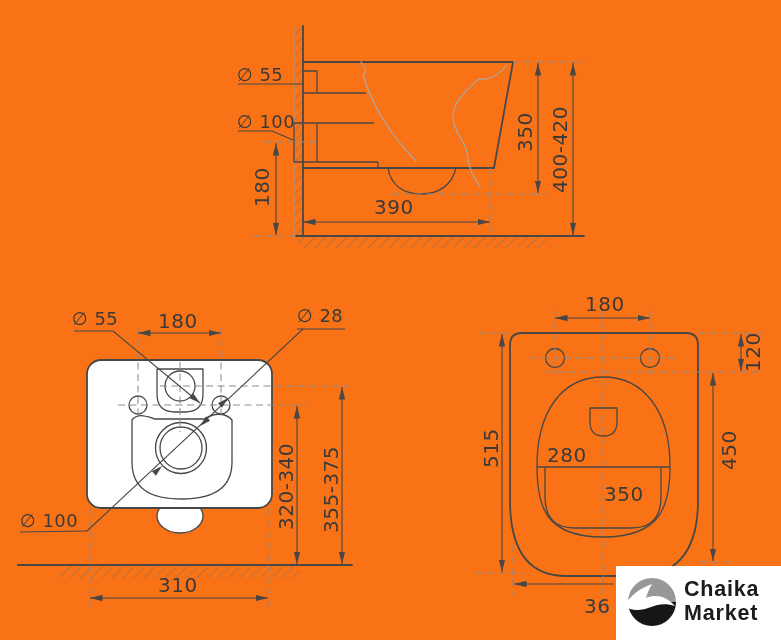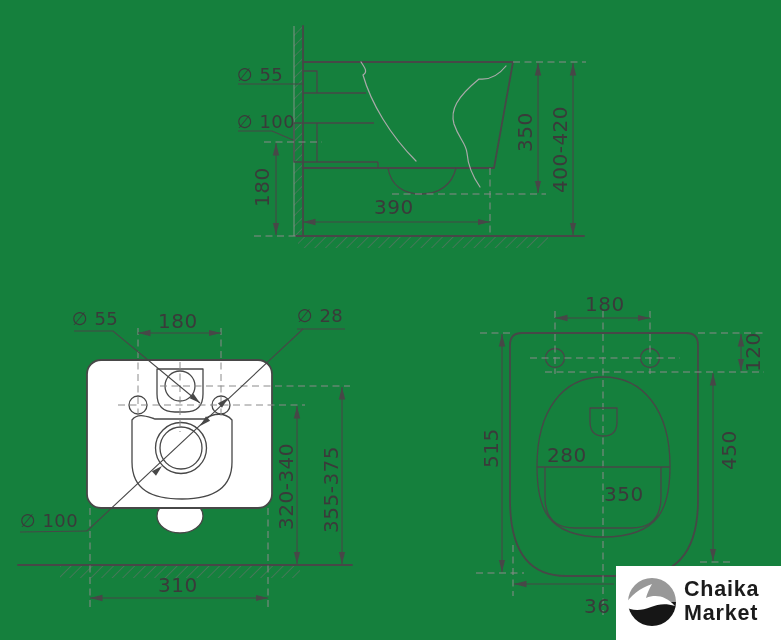--- a/index.html
+++ b/index.html
@@ -1,16 +1,16 @@
 <!DOCTYPE html>
 <html><head>
 <meta charset="utf-8">
 <style>
   html,body{margin:0;padding:0;background:#fff;}
-  #canvas{position:relative;width:781px;height:640px;background:#15803d;overflow:hidden;
+  #canvas{position:relative;width:781px;height:640px;background:#f97316;overflow:hidden;
           font-family:"DejaVu Sans",sans-serif;}
   svg text{font-family:"DejaVu Sans",sans-serif;fill:#3a3a3a;}
   .dim{font-size:20px;letter-spacing:0.5px;}
   .dia{font-size:18px;letter-spacing:0.5px;}
   .ln {stroke:#474747;fill:none;stroke-width:1.8;stroke-linejoin:round;stroke-linecap:round;}
   .ln2{stroke:#474747;fill:none;stroke-width:1.3;stroke-linejoin:round;}
   .lt {stroke:#a9a9a9;fill:none;stroke-width:1.2;stroke-linecap:round;}
   .dsh{stroke:#8a8a8a;fill:none;stroke-width:1;stroke-dasharray:7 4.5;}
   .dml{stroke:#474747;fill:none;stroke-width:1.1;}
   .arw{fill:#474747;stroke:none;}

